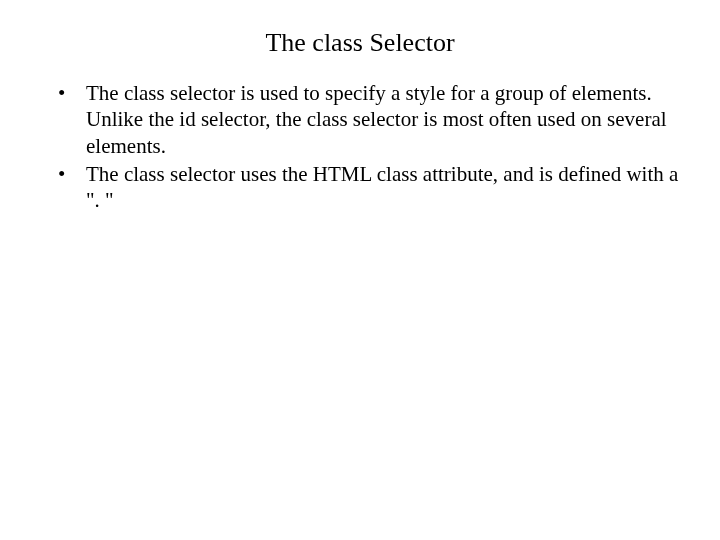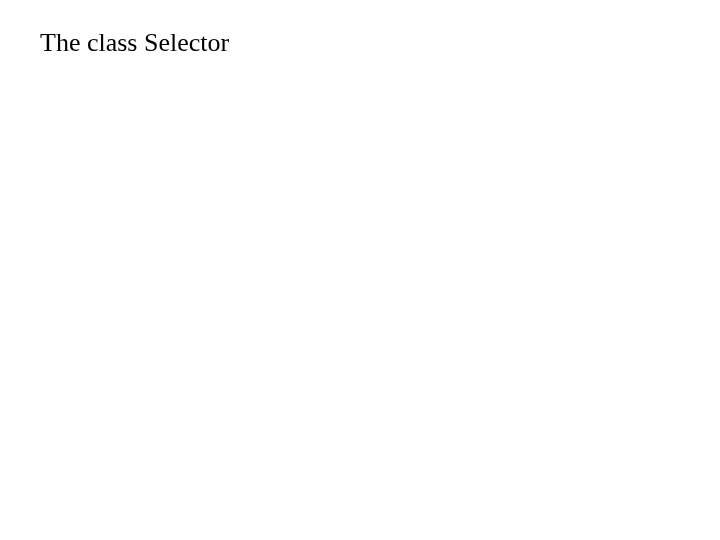--- a/index.html
+++ b/index.html
@@ -9,20 +9,21 @@
     }
     body {
       width: 720px;
       height: 540px;
       background: #ffffff;
       font-family: "Times New Roman", Times, serif;
       color: #000000;
       padding: 20px 40px;
     }
     .title {
+      text-align: center;
       font-size: 26px;
       font-weight: normal;
       margin-top: 8px;
       margin-bottom: 22px;
     }
     ul.bullets {
       list-style: none;
       padding-left: 18px;
     }
     ul.bullets li {
@@ -39,13 +40,15 @@
       top: 0;
       font-size: 21px;
     }
   </style>
 </head>
 <body>
 
 <h1 class="title">The class Selector</h1>
 
 <ul class="bullets">
+  <li>The class selector is used to specify a style for a group of elements. Unlike the id selector, the class selector is most often used on several elements.</li>
+  <li>The class selector uses the HTML class attribute, and is defined with a ". "</li>
 </ul>
 
 </body></html>

